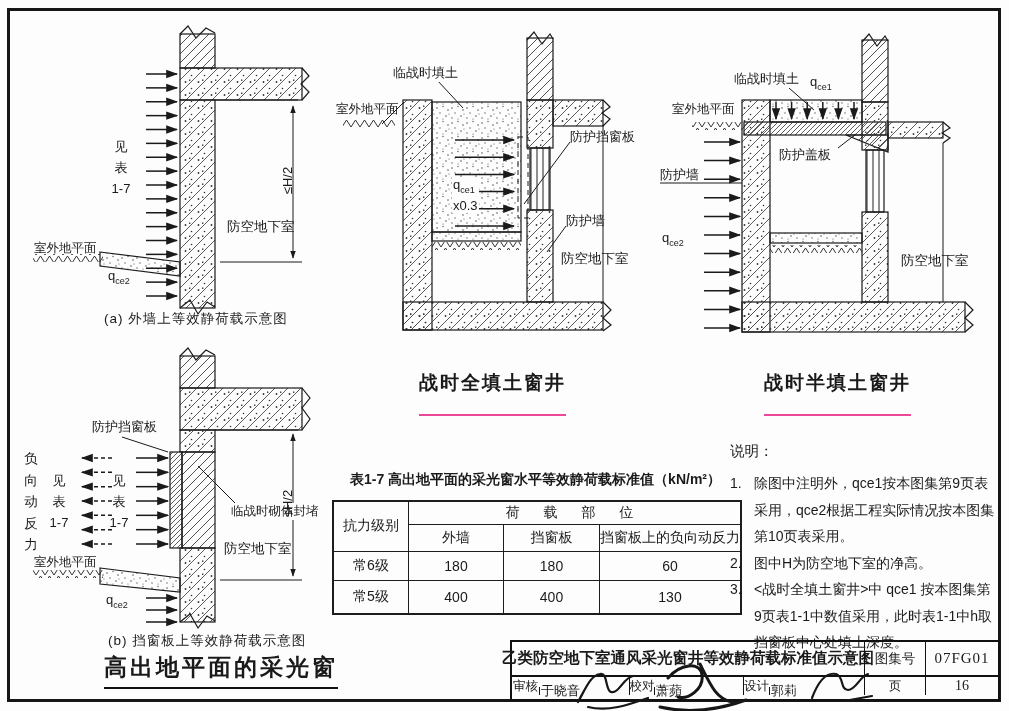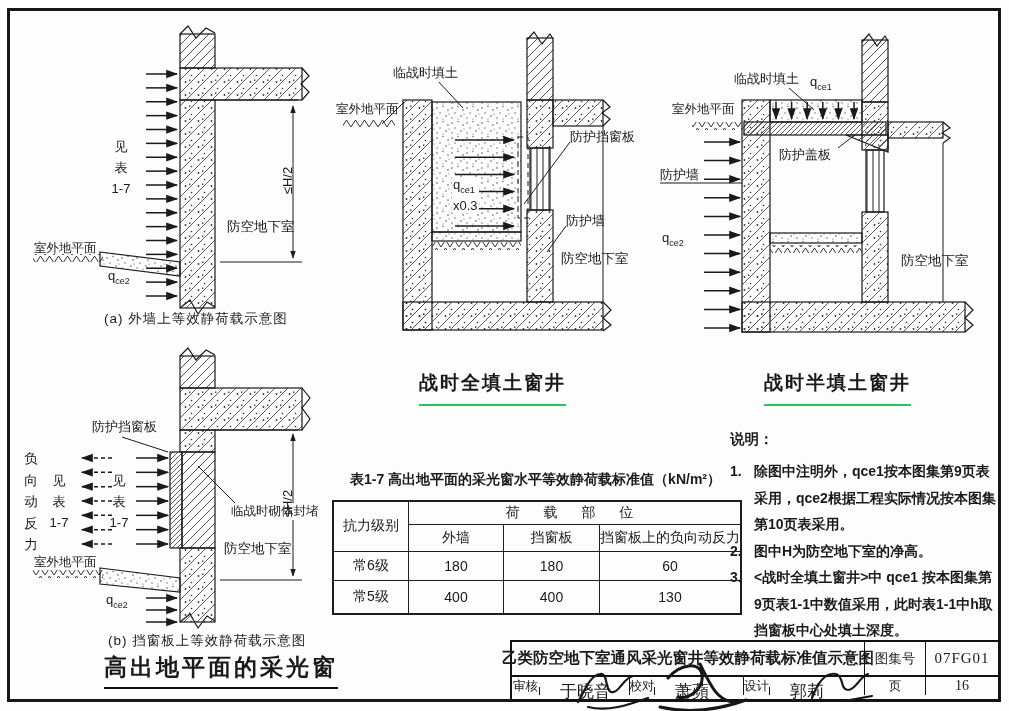--- a/index.html
+++ b/index.html
@@ -9,52 +9,52 @@
   svg.art{position:absolute;left:0;top:0;z-index:1;}
   svg.sigs{position:absolute;left:0;top:0;z-index:4;pointer-events:none;}
   .lb{position:absolute;z-index:2;font-size:13px;white-space:nowrap;}
   .sm{font-size:12.5px;}
   .bg{background:#fdfdfd;padding:0 1px;}
   .vcol{position:absolute;z-index:2;display:flex;flex-direction:column;align-items:center;
         width:30px;line-height:21px;font-size:13px;text-align:center;}
   .vdim{position:absolute;z-index:2;width:60px;text-align:center;font-size:13px;transform:rotate(-90deg);}
   .cap{font-size:13.5px;letter-spacing:1px;}
   .sect{position:absolute;z-index:2;font-size:19px;font-weight:bold;letter-spacing:2px;
-        border-bottom:2px solid #22c55e;padding-bottom:8px;white-space:nowrap;}
+        border-bottom:2px solid #ec4899;padding-bottom:18px;white-space:nowrap;}
   .big{position:absolute;z-index:2;font-size:23px;font-weight:bold;letter-spacing:3px;
        border-bottom:2.5px solid #111;padding-bottom:4px;white-space:nowrap;}
   sub{font-size:9px;}
   .qlb{line-height:15px;}
   
   .tbl-title{position:absolute;left:350px;top:471px;z-index:2;font-size:14px;font-weight:bold;}
   table.t17{position:absolute;left:332px;top:500px;z-index:2;border-collapse:collapse;table-layout:fixed;}
   table.t17 td{border:1.6px solid #1d1d1d;text-align:center;vertical-align:middle;
                font-size:14px;padding:0;}
   table.t17{border:2.2px solid #1d1d1d;}
   td.wide{letter-spacing:10px;}
   td.val{font-size:15px;}
   
-  .notes{position:absolute;left:730px;top:430px;width:268px;z-index:2;font-size:14px;font-weight:bold;}
+  .notes{position:absolute;left:730px;top:442px;width:268px;z-index:2;font-size:14px;}
   .notes .hd{font-size:14.5px;margin-bottom:9px;}
   .note{display:flex;line-height:26.5px;}
   .note .no{width:24px;flex:none;}
   .note .tx{flex:1;}
   
   .tb{position:absolute;left:510px;top:640px;width:490px;height:61px;z-index:3;
       border:2.5px solid #111;box-sizing:border-box;background:transparent;}
   .tb .r1{height:35px;border-bottom:2px solid #111;display:flex;box-sizing:border-box;}
   .tb .r2{height:18px;display:flex;box-sizing:border-box;}
   .tb .c{border-left:1.8px solid #111;display:flex;align-items:center;justify-content:center;
          box-sizing:border-box;overflow:visible;white-space:nowrap;}
   .tb .c:first-child{border-left:none;}
   .tb .main{width:352px;font-size:15.5px;font-weight:bold;}
   .tb .al{width:61px;font-size:13.5px;}
   .tb .an{flex:1;font-family:"Liberation Serif","DejaVu Serif",serif;font-size:15px;letter-spacing:1px;}
   .tb .lab{font-size:12.5px;}
-  .tb .nm{font-size:17px;justify-content:flex-start;padding-left:20px;margin-top:10px;}
+  .tb .nm{font-size:13px;justify-content:flex-start;padding-left:1px;margin-top:10px;}
   .tb .pg{font-family:"Liberation Serif","DejaVu Serif",serif;font-size:14px;}
 </style>
 </head>
 <body>
 
 <div class="page">
   <div class="frame"></div>
 
   <svg class="art" width="1009" height="711" viewBox="0 0 1009 711">
     <defs>

